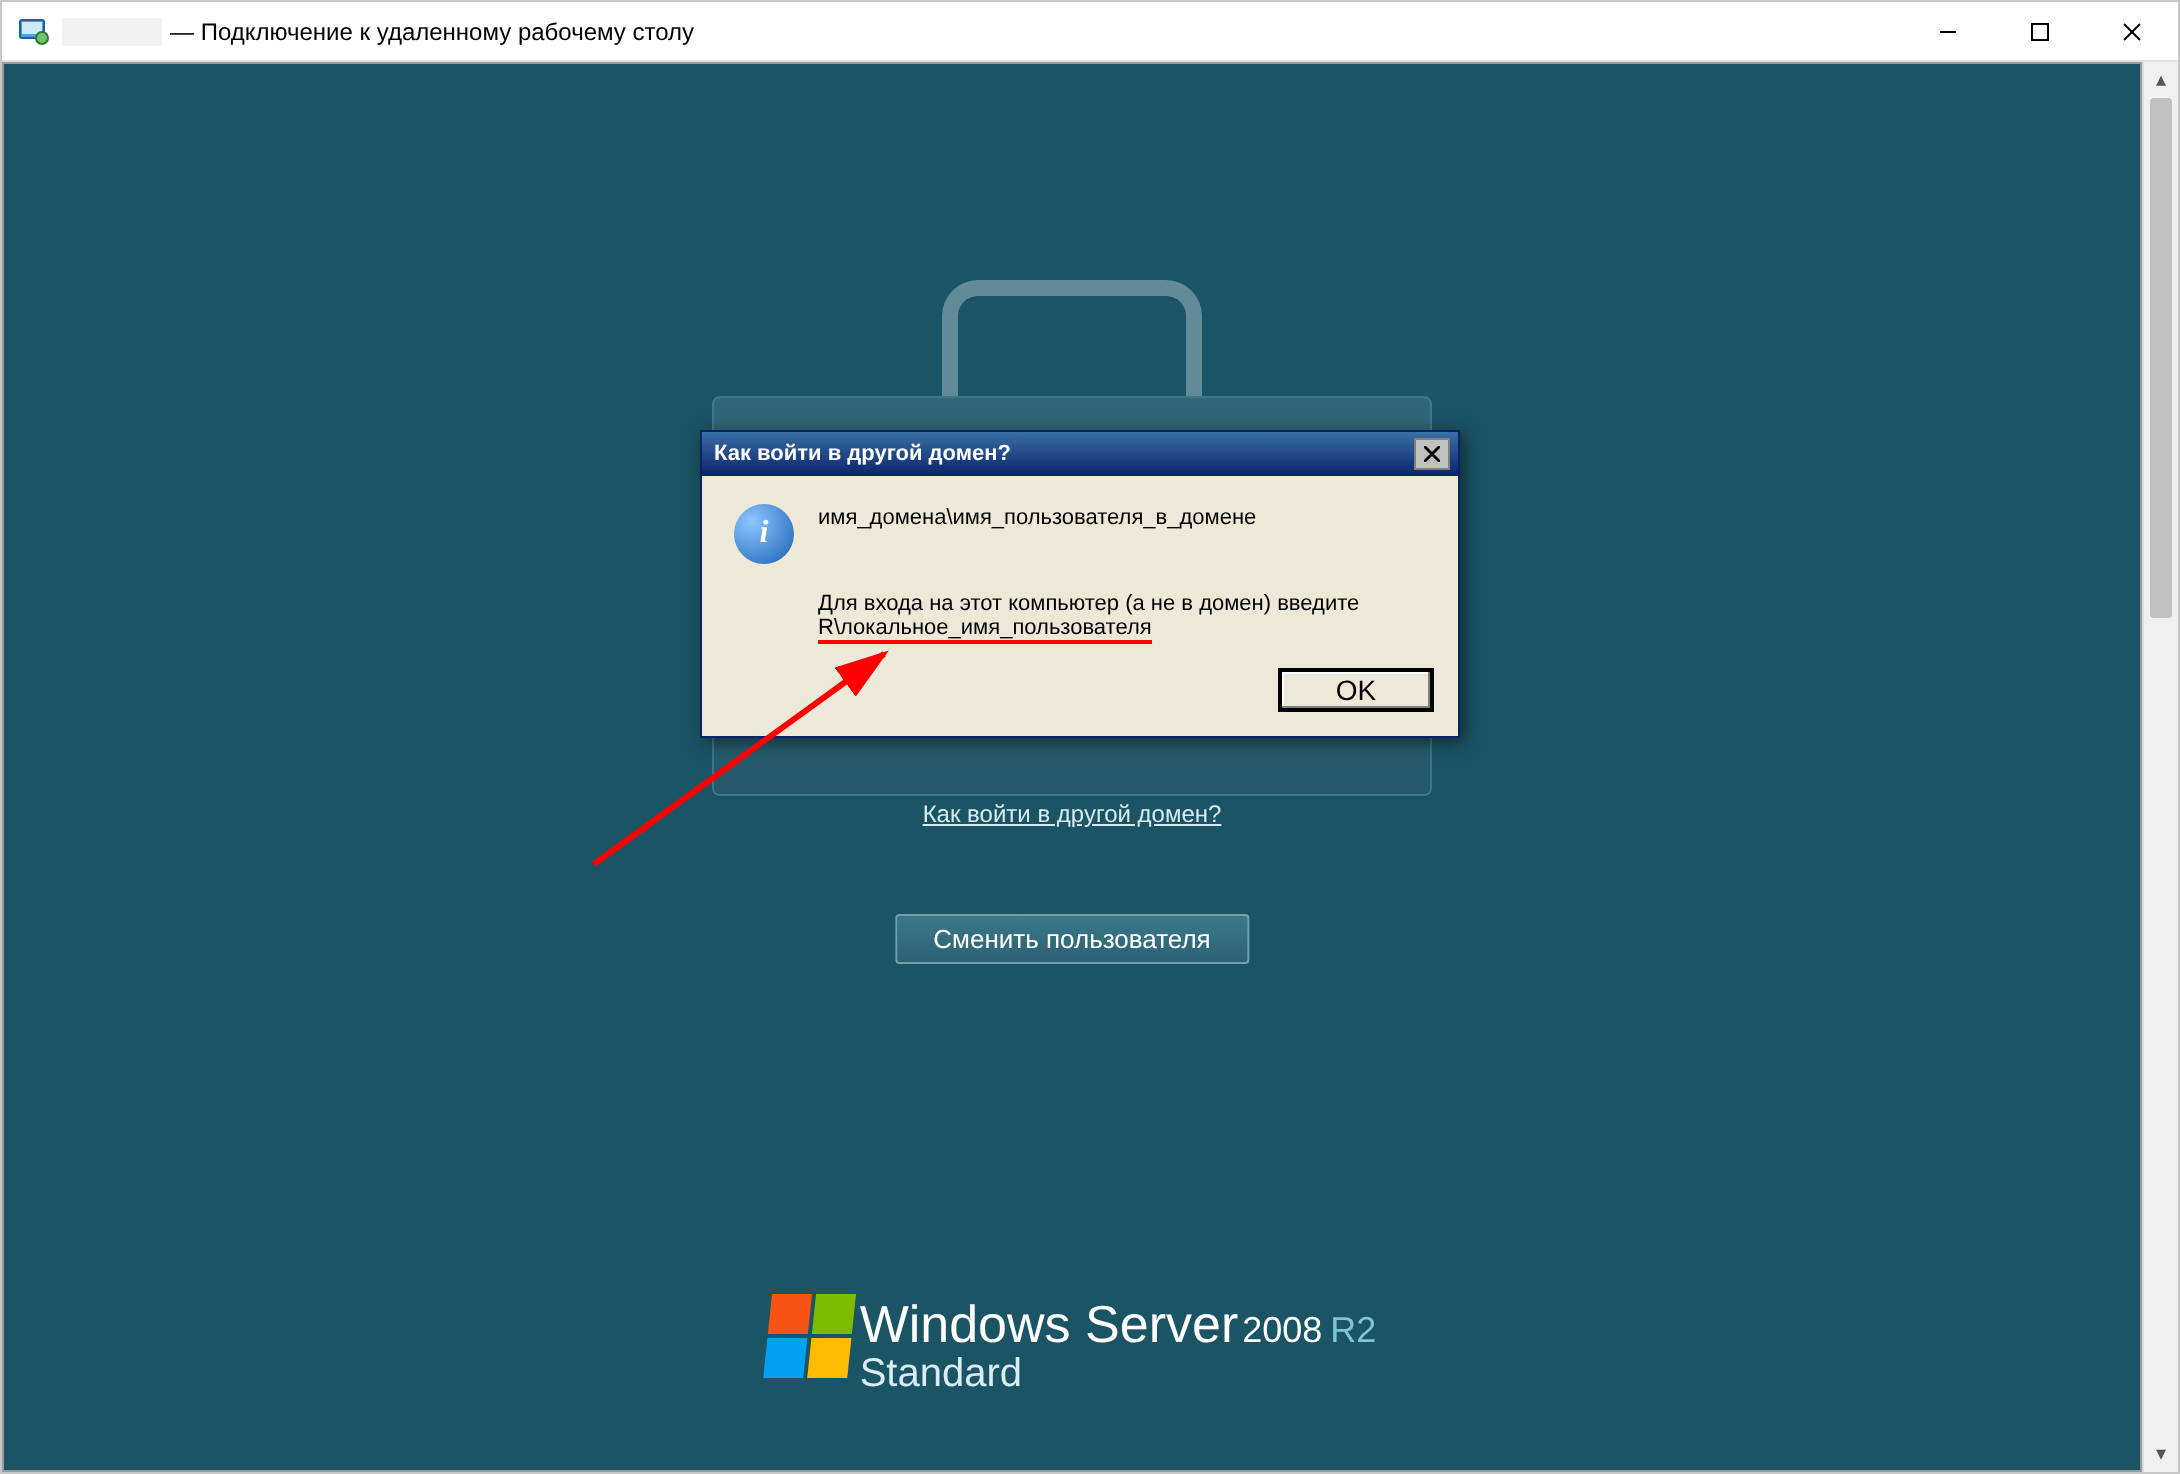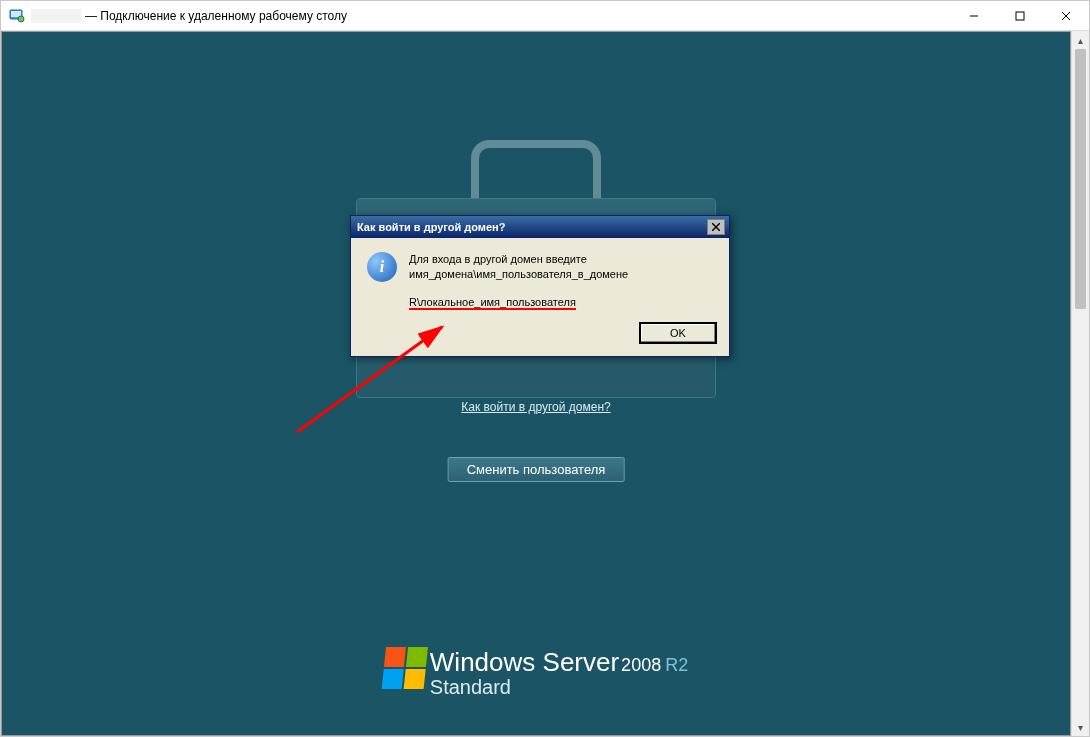--- a/index.html
+++ b/index.html
@@ -57,21 +57,21 @@
   .dlg-body { padding: 14px 16px 12px 16px; font-size: 11px; color: #000; }
   .dlg-row1 { display: flex; gap: 12px; }
   .info-icon { width: 30px; height: 30px; border-radius: 50%; background: radial-gradient(circle at 30% 30%, #8cc7ff, #1a5fb4); color: #fff; font-family: Georgia, serif; font-style: italic; font-weight: bold; font-size: 16px; display: flex; align-items: center; justify-content: center; flex-shrink: 0; }
   .dlg-text p { line-height: 1.35; }
   .dlg-gap { height: 14px; }
   .dlg-text2 { margin-left: 42px; }
   .dlg-text2 .l2 { display: flex; align-items: flex-start; }
   .dlg-text2 .l2 .redact { width: 50px; height: 12px; background: #d8d5c6; margin-right: 0; }
   .dlg-text2 .l2 .underline-red { display: inline-block; border-bottom: 2px solid #ff0000; padding-bottom: 0; }
   .dlg-footer { display: flex; justify-content: flex-end; padding: 0 12px 12px 12px; }
-  .ok-btn { width: 78px; height: 22px; font-size: 11px; background: #ece9d8; border: 2px solid #000; box-shadow: inset -1px -1px 0 #808080, inset 1px 1px 0 #fff; cursor: pointer; }
+  .ok-btn { width: 78px; height: 22px; font-size: 14px; background: #ece9d8; border: 2px solid #000; box-shadow: inset -1px -1px 0 #808080, inset 1px 1px 0 #fff; cursor: pointer; }
 
   
   .arrow { position: absolute; top: 270px; left: 285px; width: 200px; height: 140px; pointer-events: none; }
 </style>
 </head>
 <body>
 
 <div class="rdp-window">
 
   <div class="titlebar">
@@ -140,26 +140,26 @@
             <svg width="8" height="8">
                 <line x1="0" y1="0" x2="8" y2="8" stroke="#000" stroke-width="1.4"></line>
                 <line x1="8" y1="0" x2="0" y2="8" stroke="#000" stroke-width="1.4"></line>
               </svg>
           </div>
         </div>
         <div class="dlg-body">
           <div class="dlg-row1">
             <div class="info-icon">i</div>
             <div class="dlg-text">
-              <p>Для входа в другой домен введите</p>
               <p>имя_домена\имя_пользователя_в_домене</p>
             </div>
           </div>
           <div class="dlg-gap"></div>
           <div class="dlg-text2">
+            <p>Для входа на этот компьютер (а не в домен) введите</p>
             <p class="l2">
               <span class="underline-red"><span class="redact"></span><span>R\локальное_имя_пользователя</span></span>
             </p>
           </div>
         </div>
         <div class="dlg-footer">
           <button class="ok-btn">OK</button>
         </div>
       </div>
 

